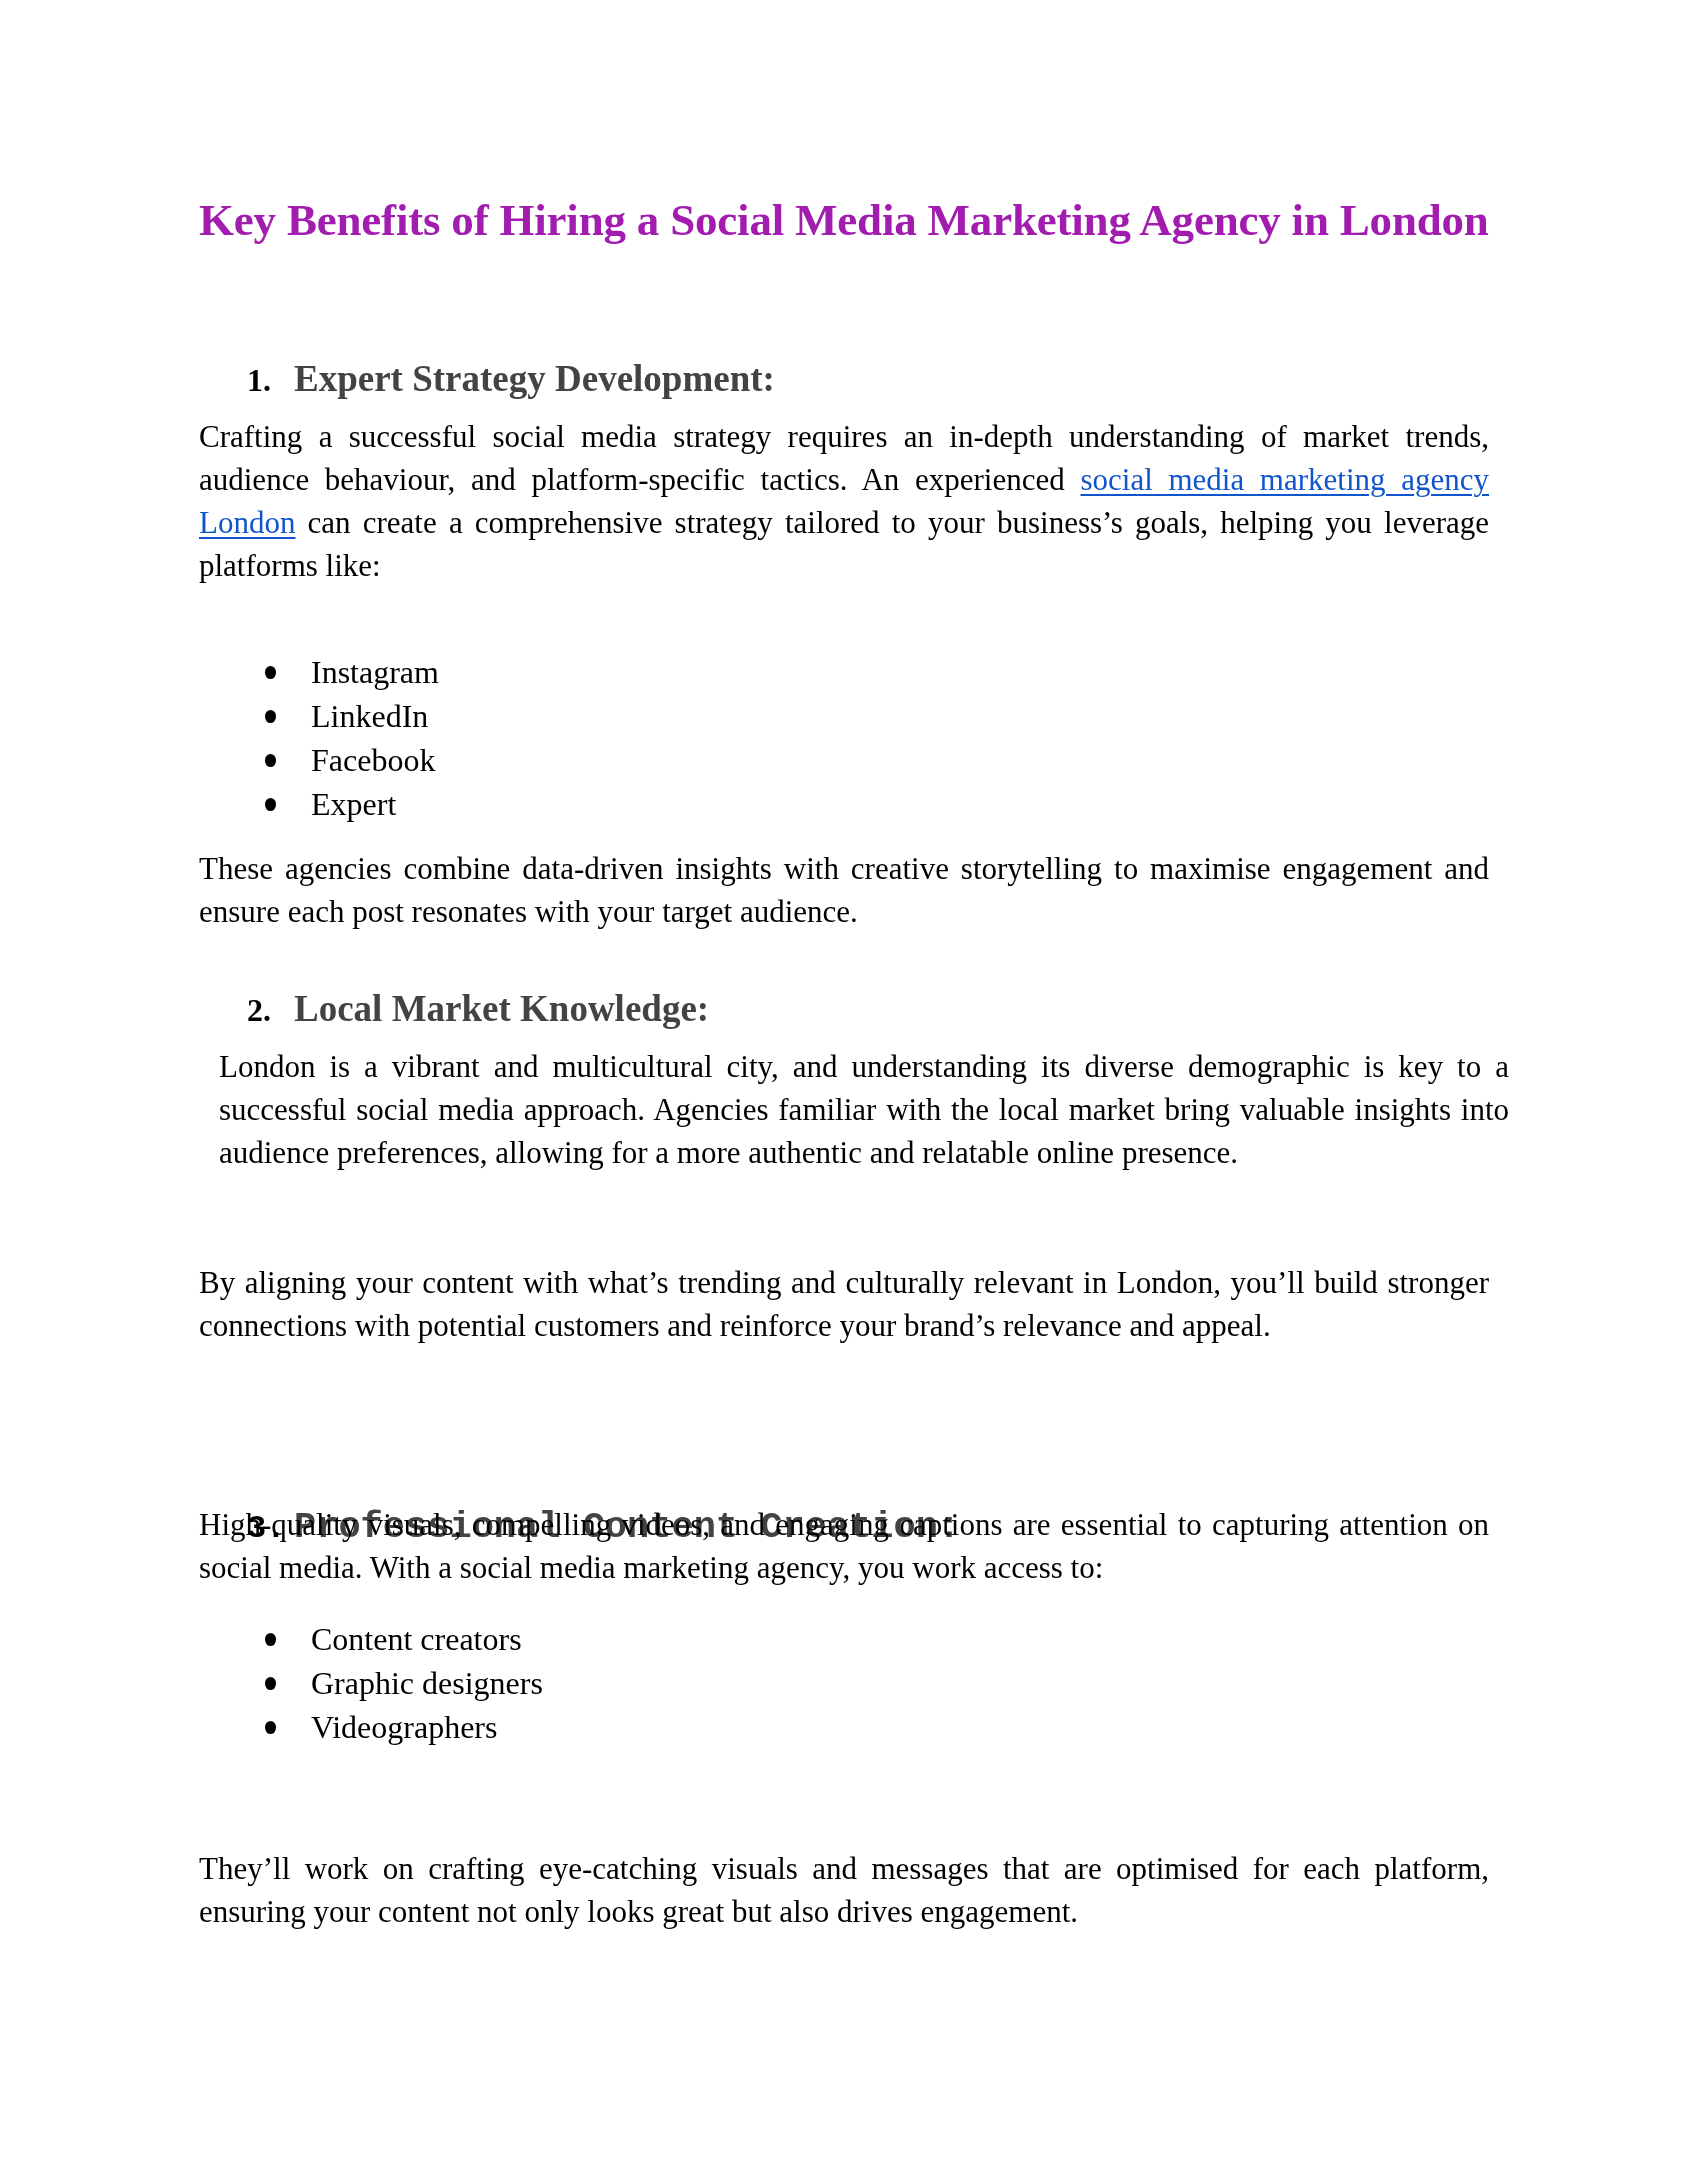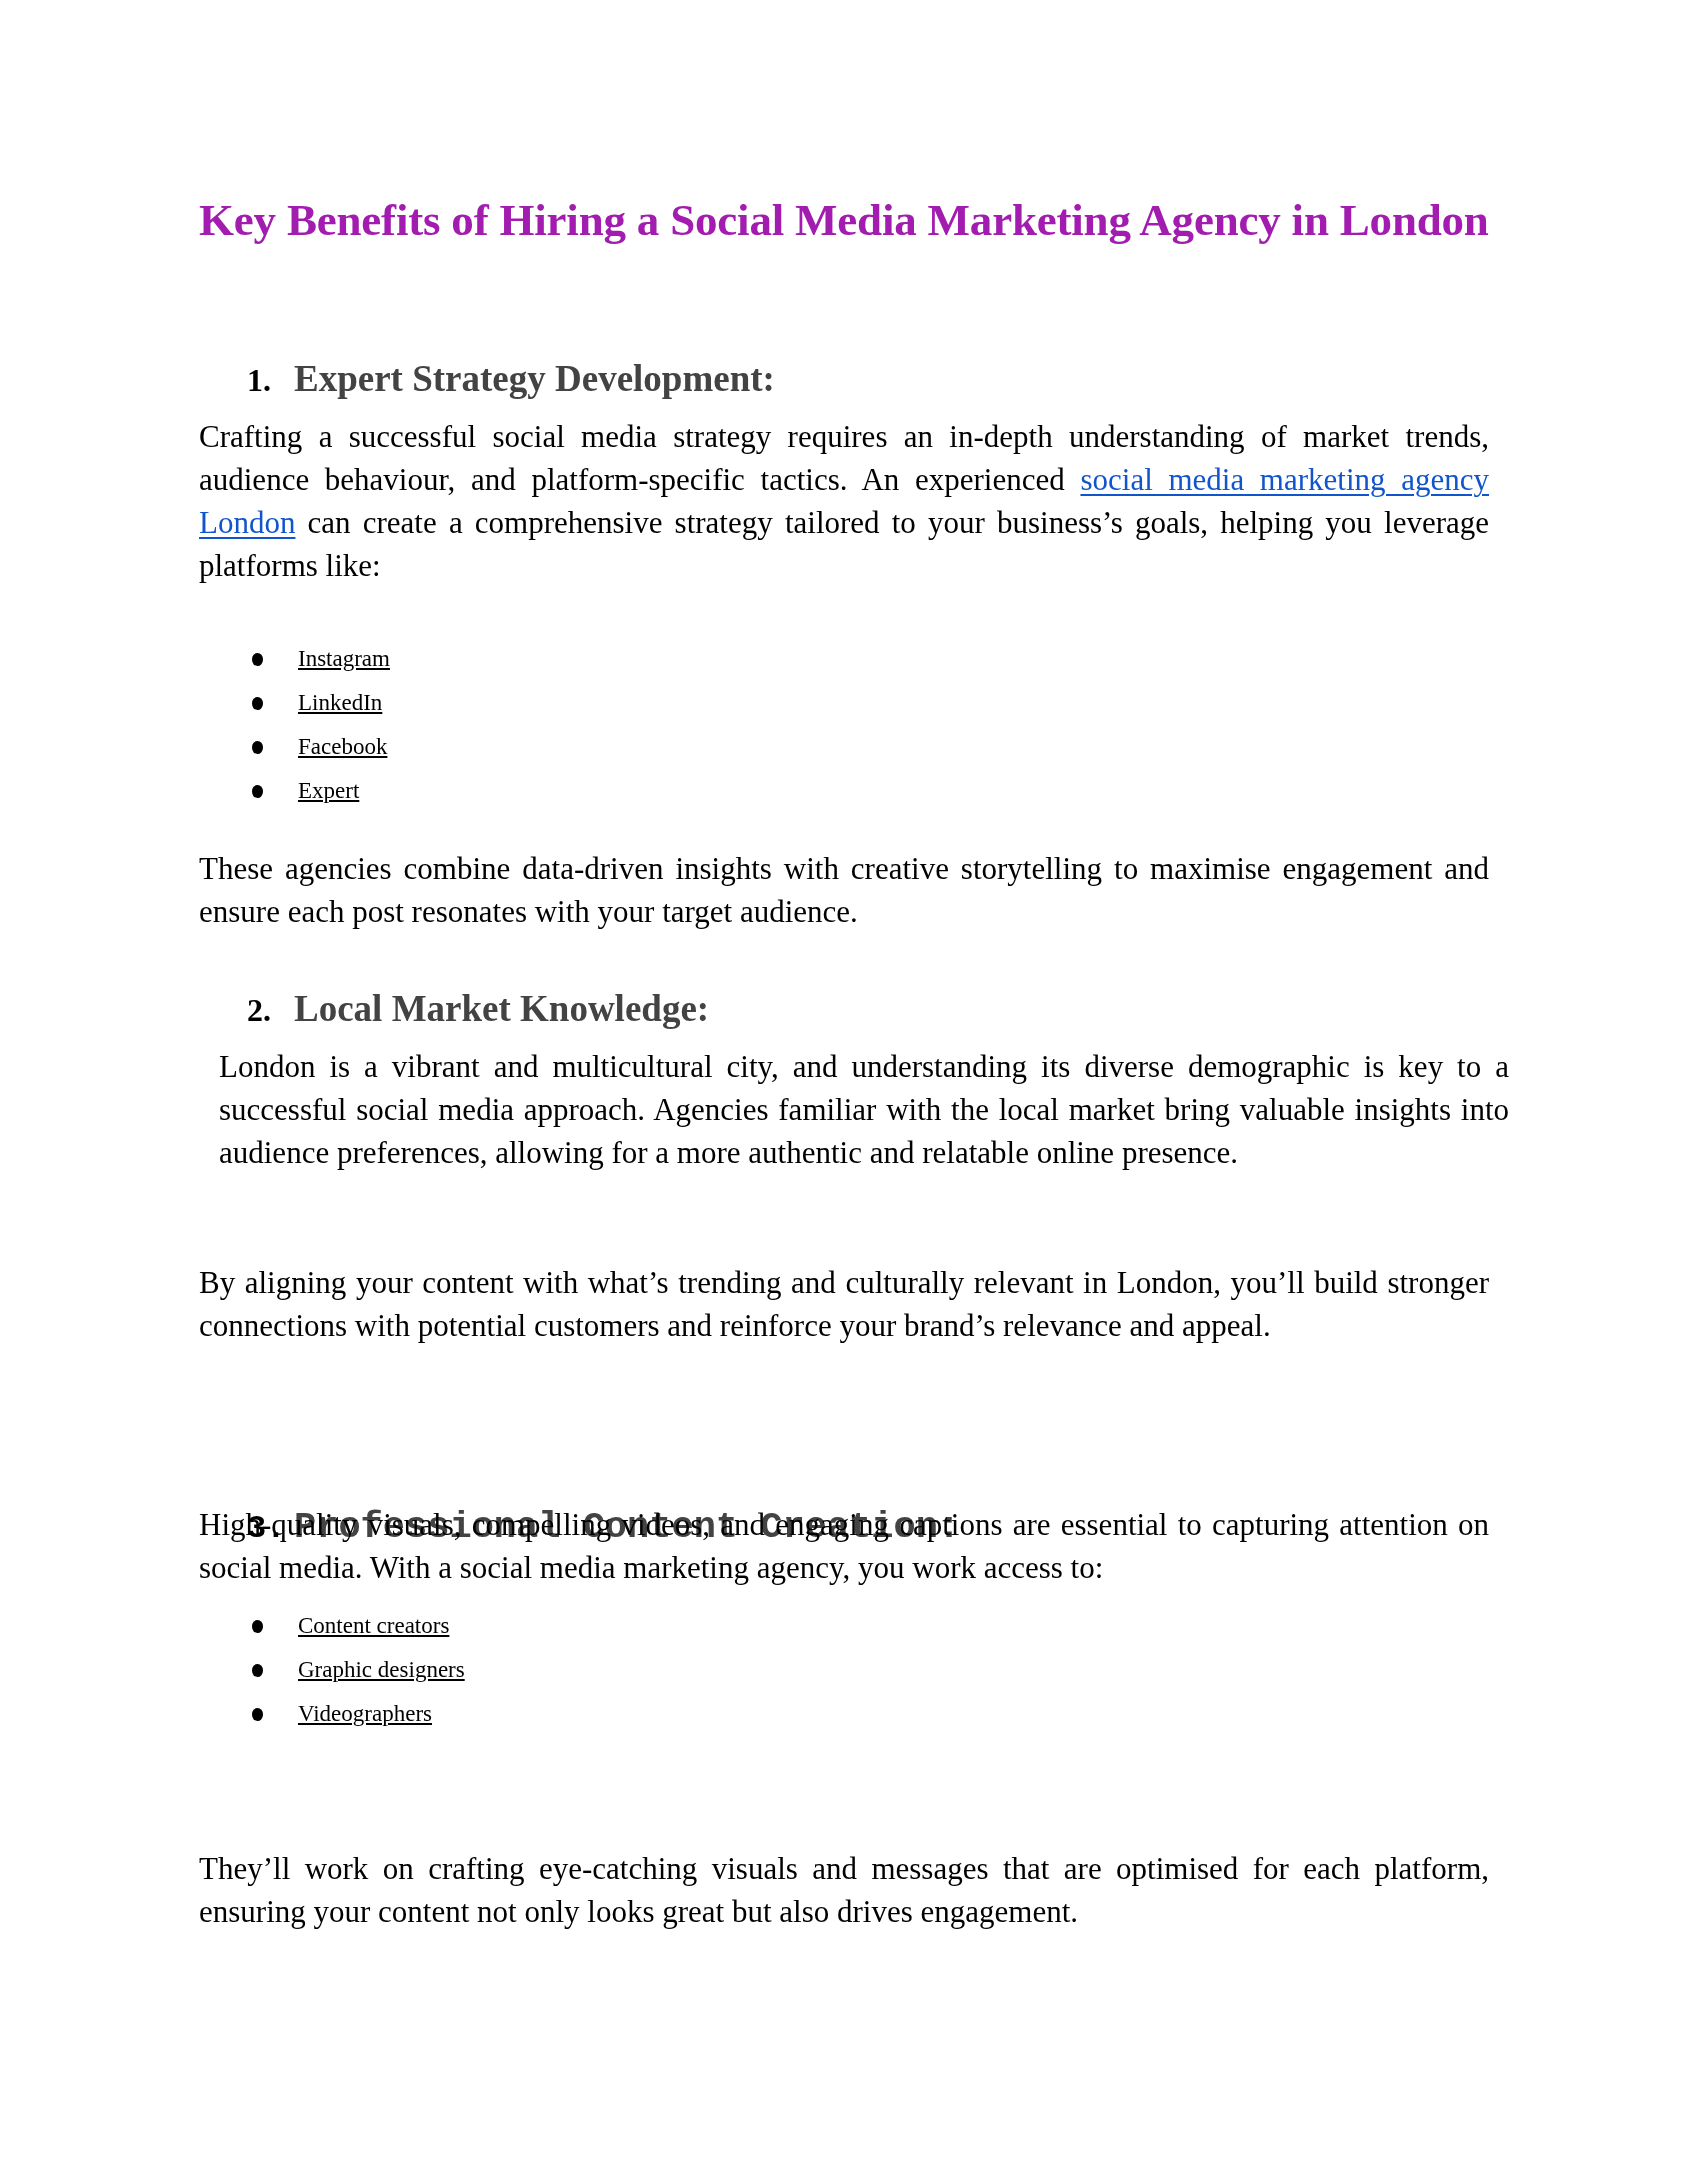--- a/index.html
+++ b/index.html
@@ -66,26 +66,25 @@
     .link {
       color: #1155cc;
       text-decoration: underline;
       text-decoration-thickness: 2px;
       text-underline-offset: 4px;
       cursor: pointer;
     }
     .bullets {
       position: absolute;
       left: 0;
-      margin: 0;
+      margin: 13px;
       padding: 0;
       list-style: none;
-      font-size: 23px;
+      font-size: 32px;
       line-height: 44px;
-      text-decoration: underline;
     }
     .bullets li {
       position: relative;
       padding-left: 99px;
       white-space: nowrap;
     }
     .bullets .dot {
       position: absolute;
       left: 53px;
       top: 16px;

